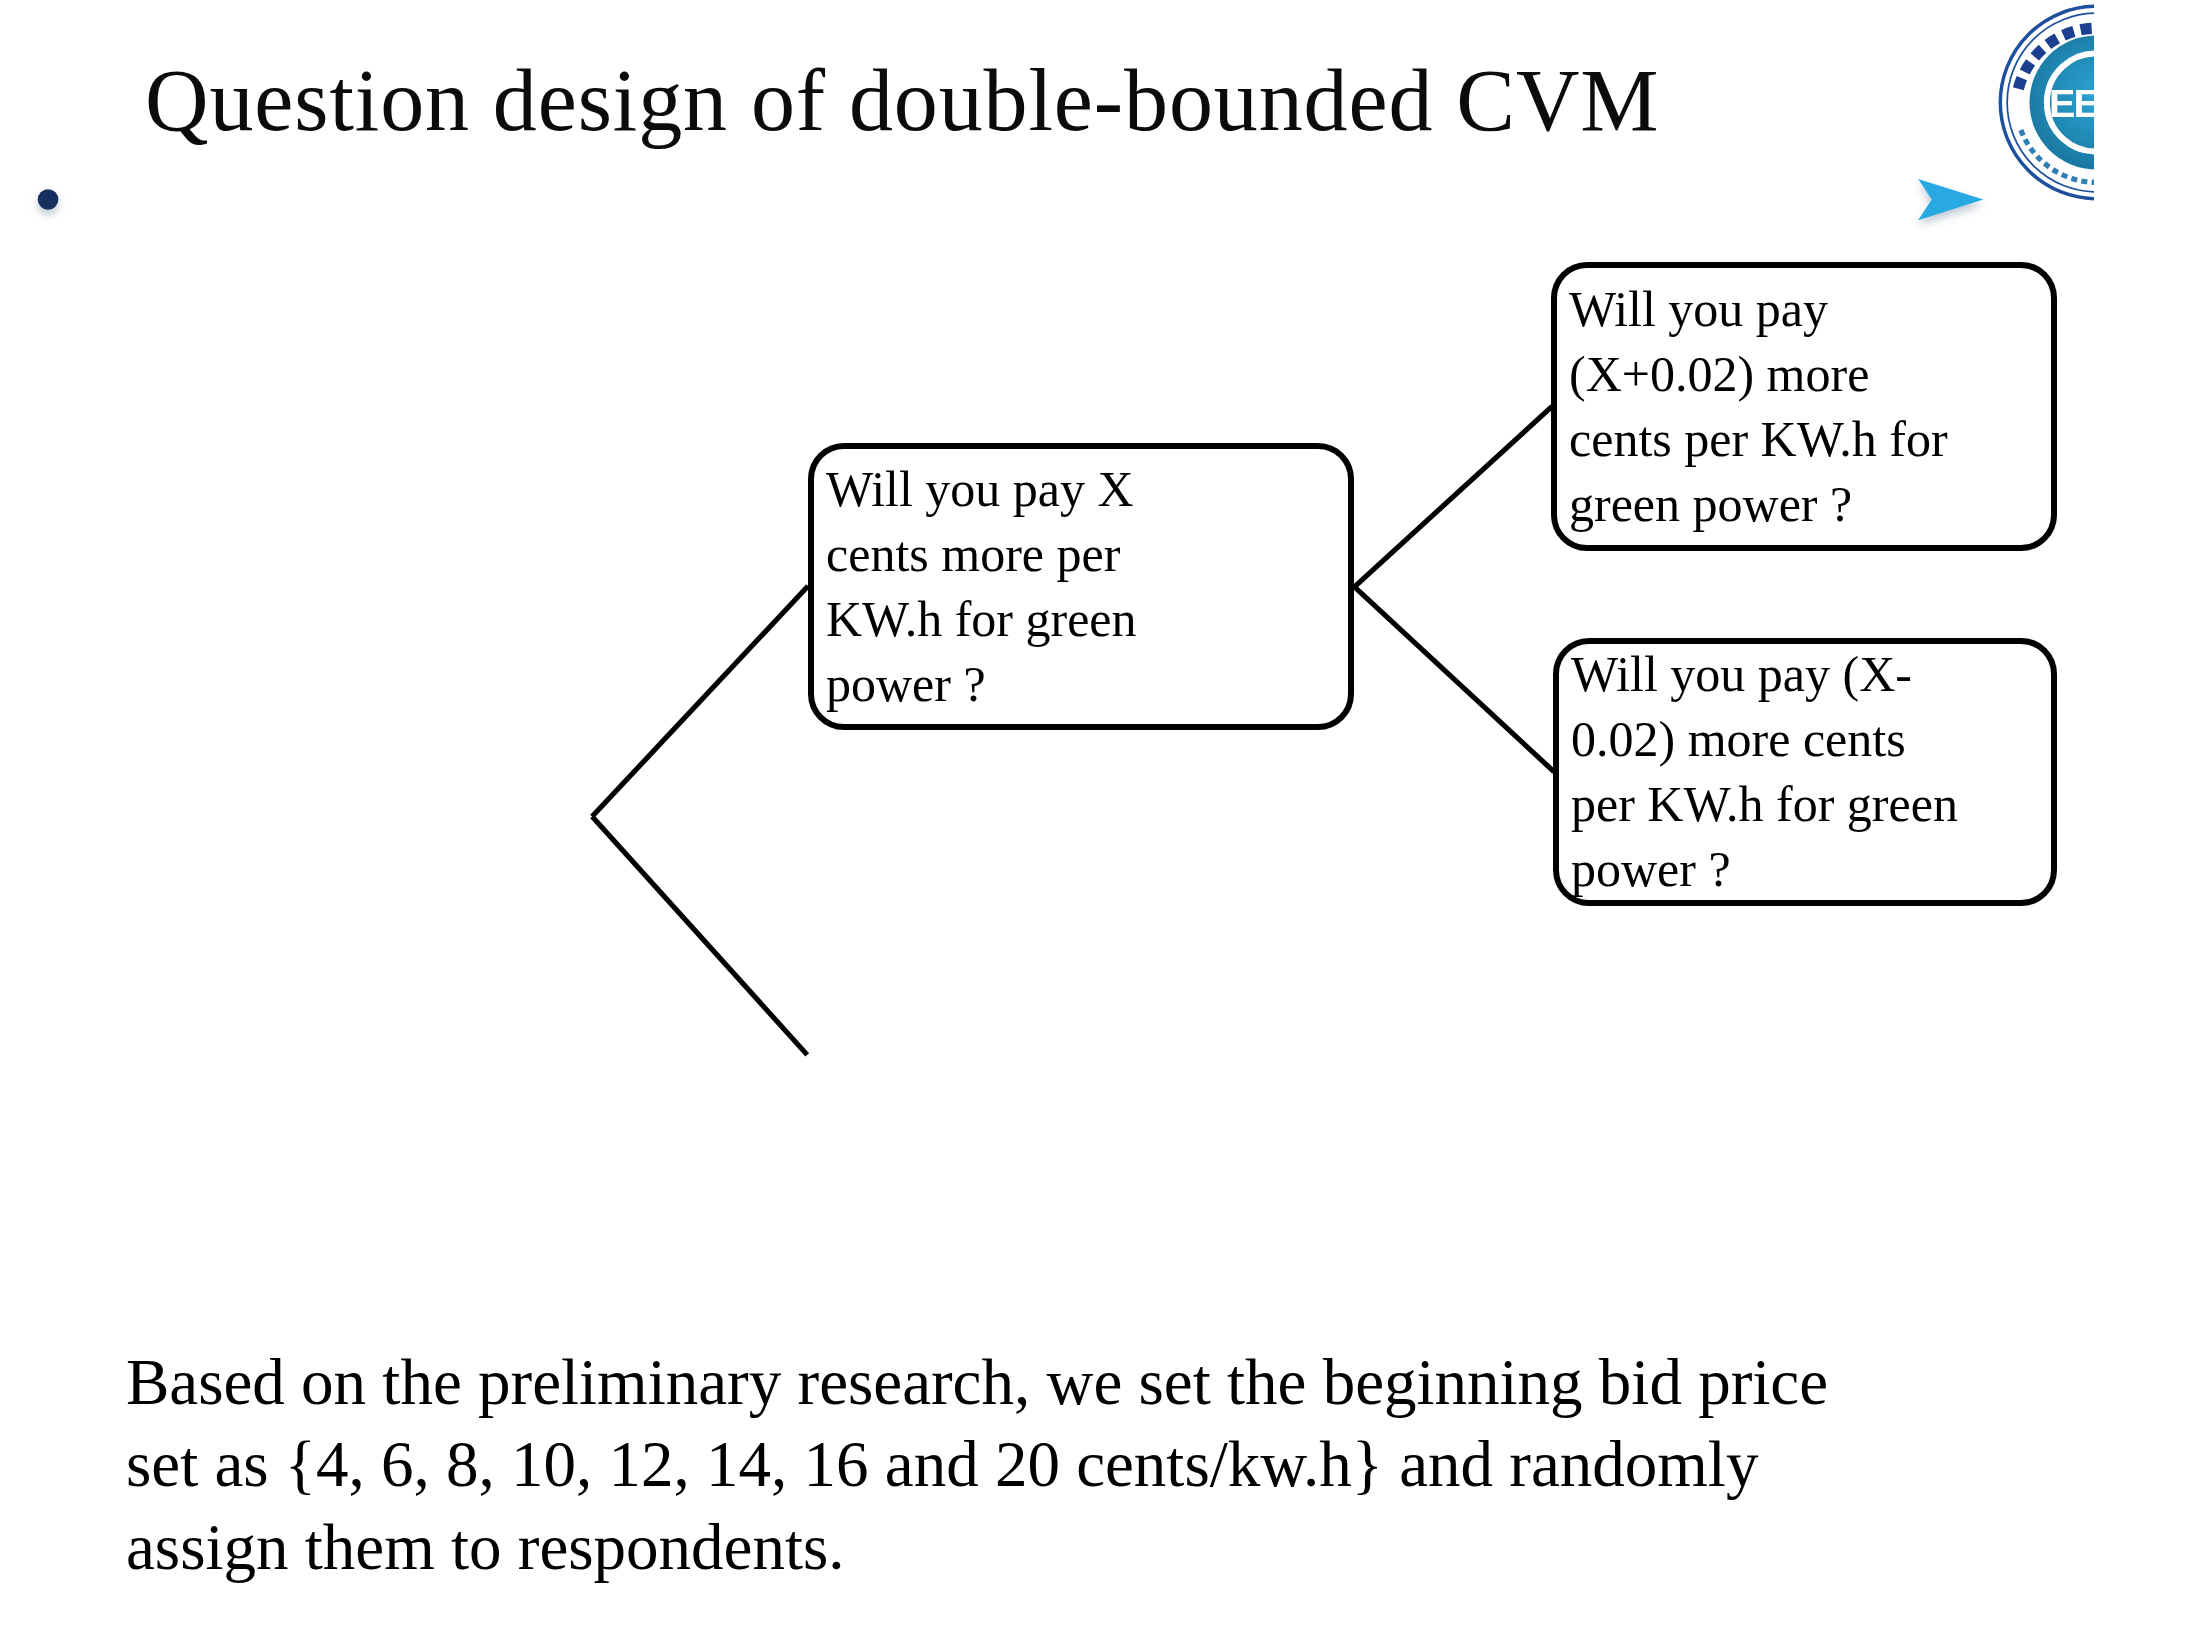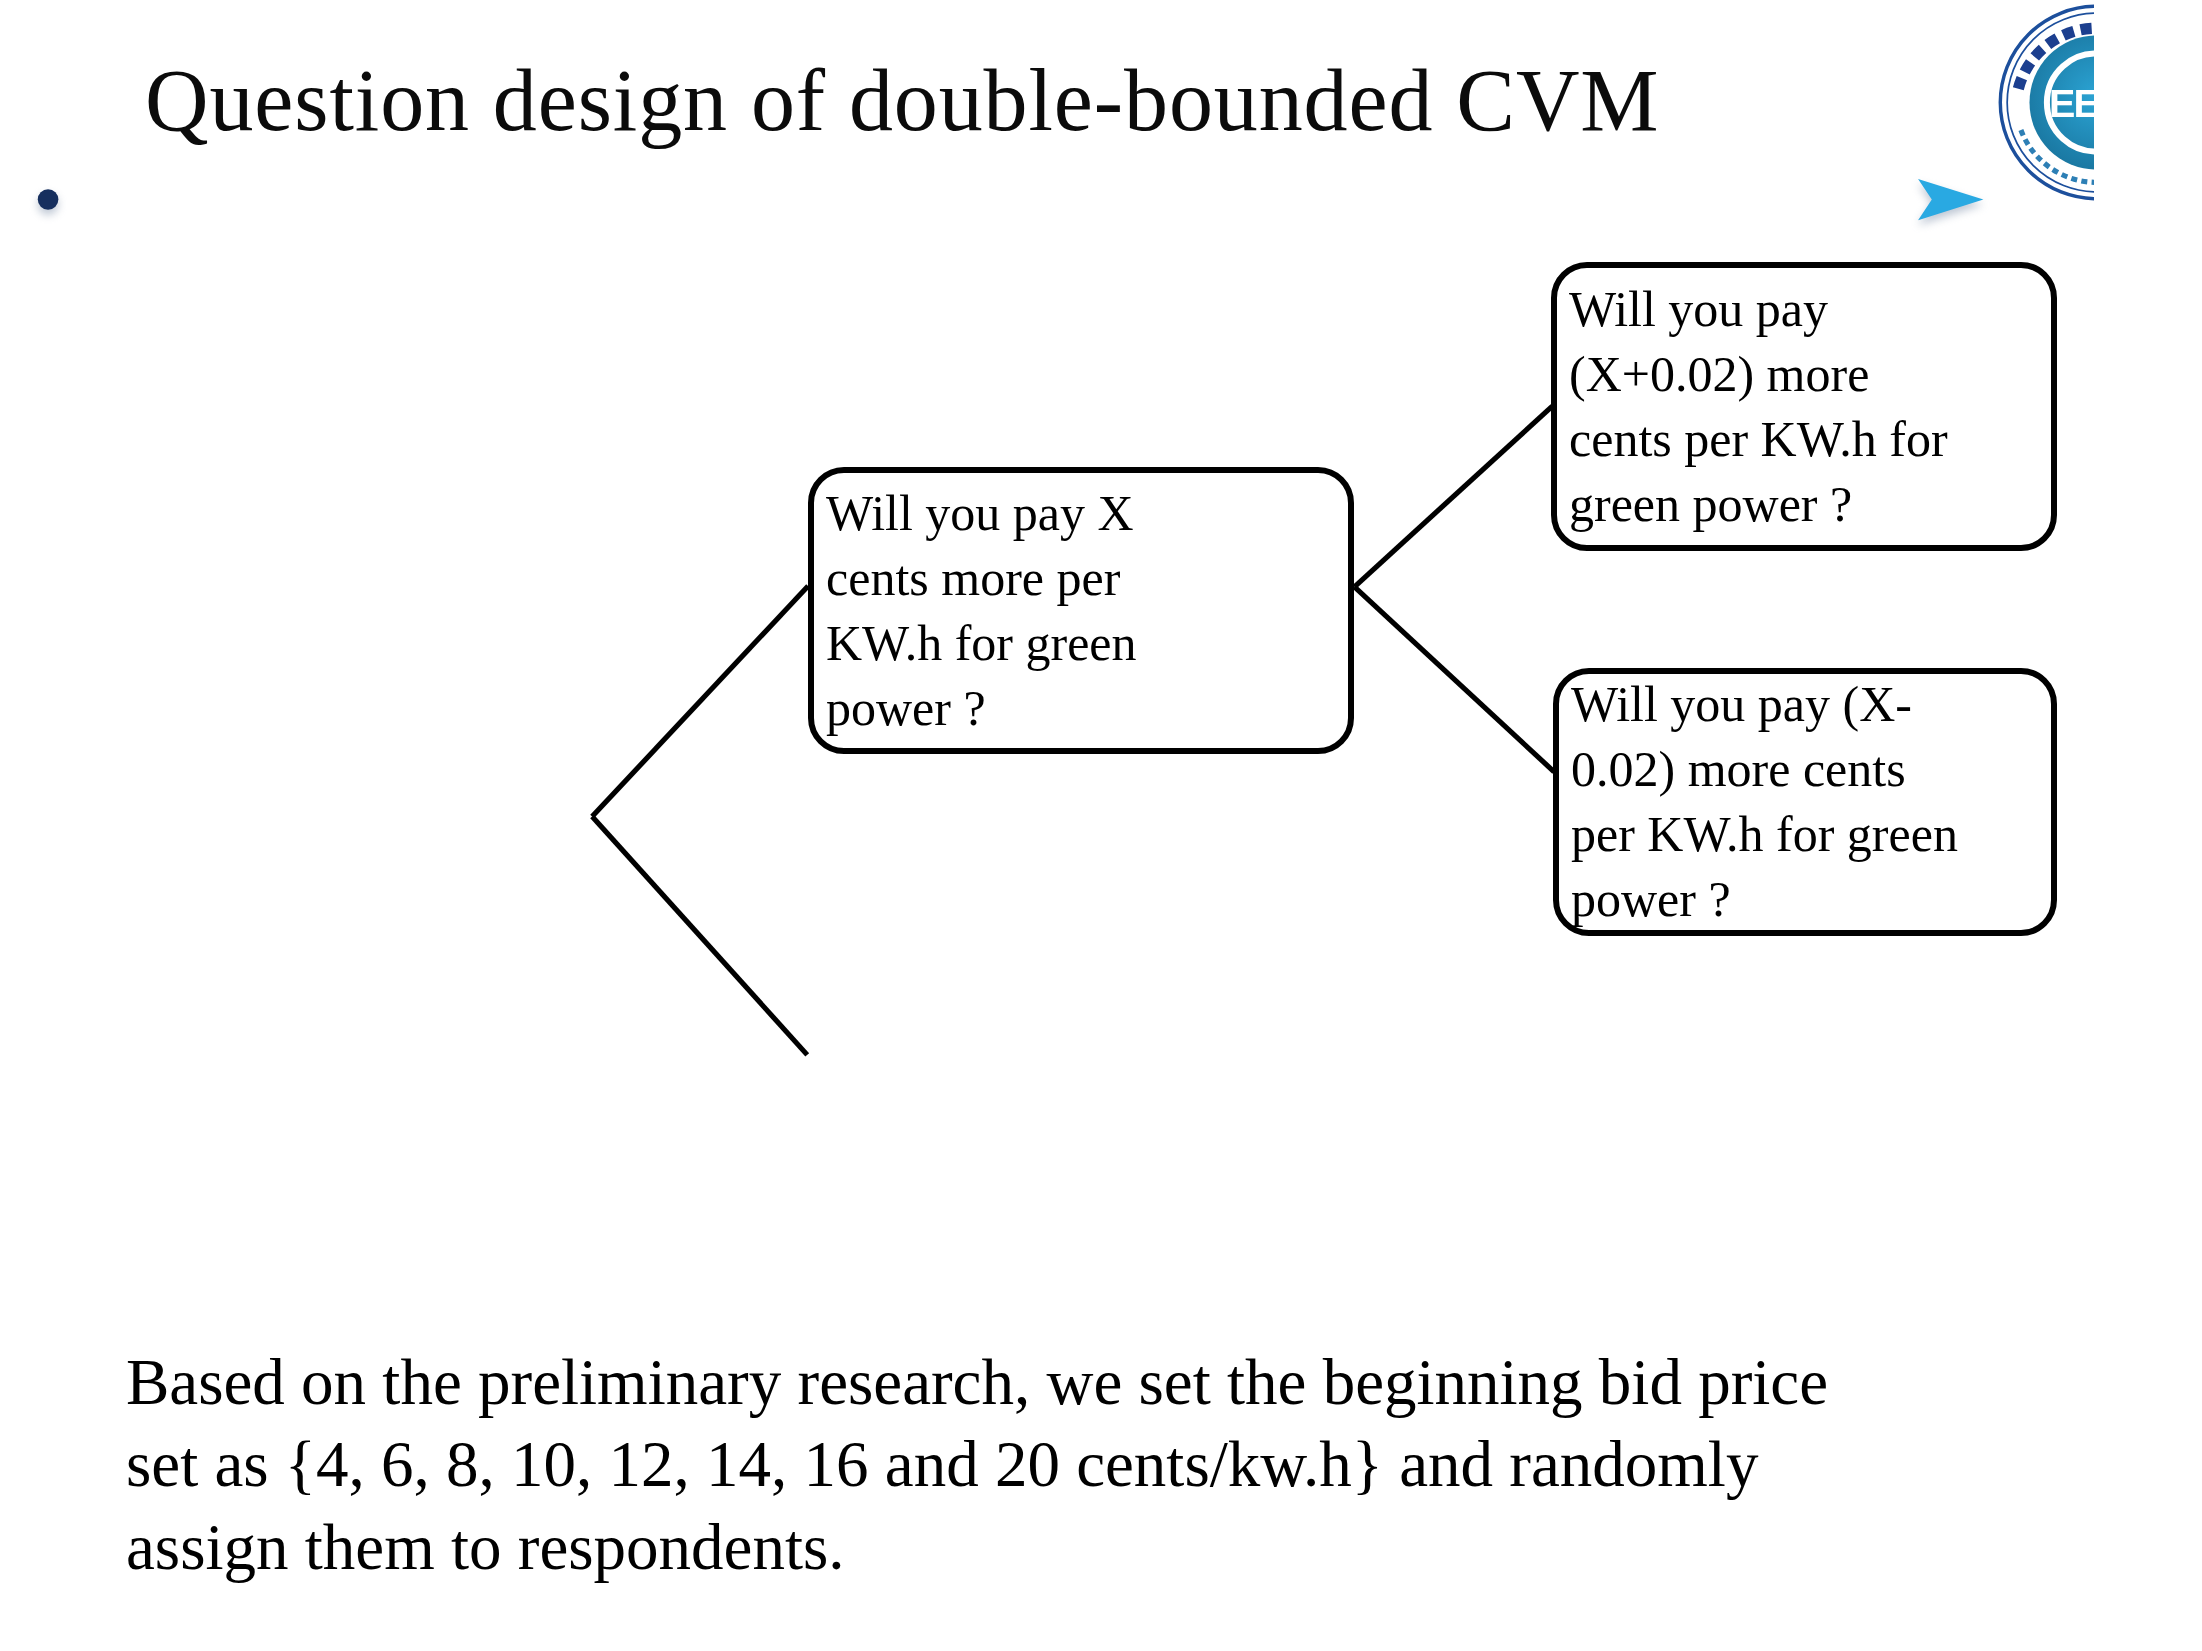--- a/index.html
+++ b/index.html
@@ -48,24 +48,24 @@
     align-items:center;
     padding:9px 12px;
     font-family:"Liberation Serif", serif;
     font-size:50px;
     line-height:1.30;
     color:#000000;
     white-space:pre-line;
     z-index:2;
   }
   #box-root        {left:49px;  top:682px;  width:545px; height:268px;}
-  #box-yes         {left:808px; top:467px;  width:546px; height:287px;}
+  #box-yes         {left:808px; top:443px;  width:546px; height:287px;}
   #box-no          {left:806px; top:934px; width:552px; height:243px;}
   #box-yes-higher  {left:1551px;top:262px;  width:506px; height:289px;}
-  #box-yes-lower   {left:1553px;top:668px;  width:504px; height:268px;}
+  #box-yes-lower   {left:1553px;top:638px;  width:504px; height:268px;}
   
   #notes{
     position:absolute;left:126px;top:1258px;
     font-family:"Liberation Serif", serif;
     font-size:65px;
     line-height:1.27;
     color:#000000;
     white-space:pre-line;
     z-index:2;
   }

